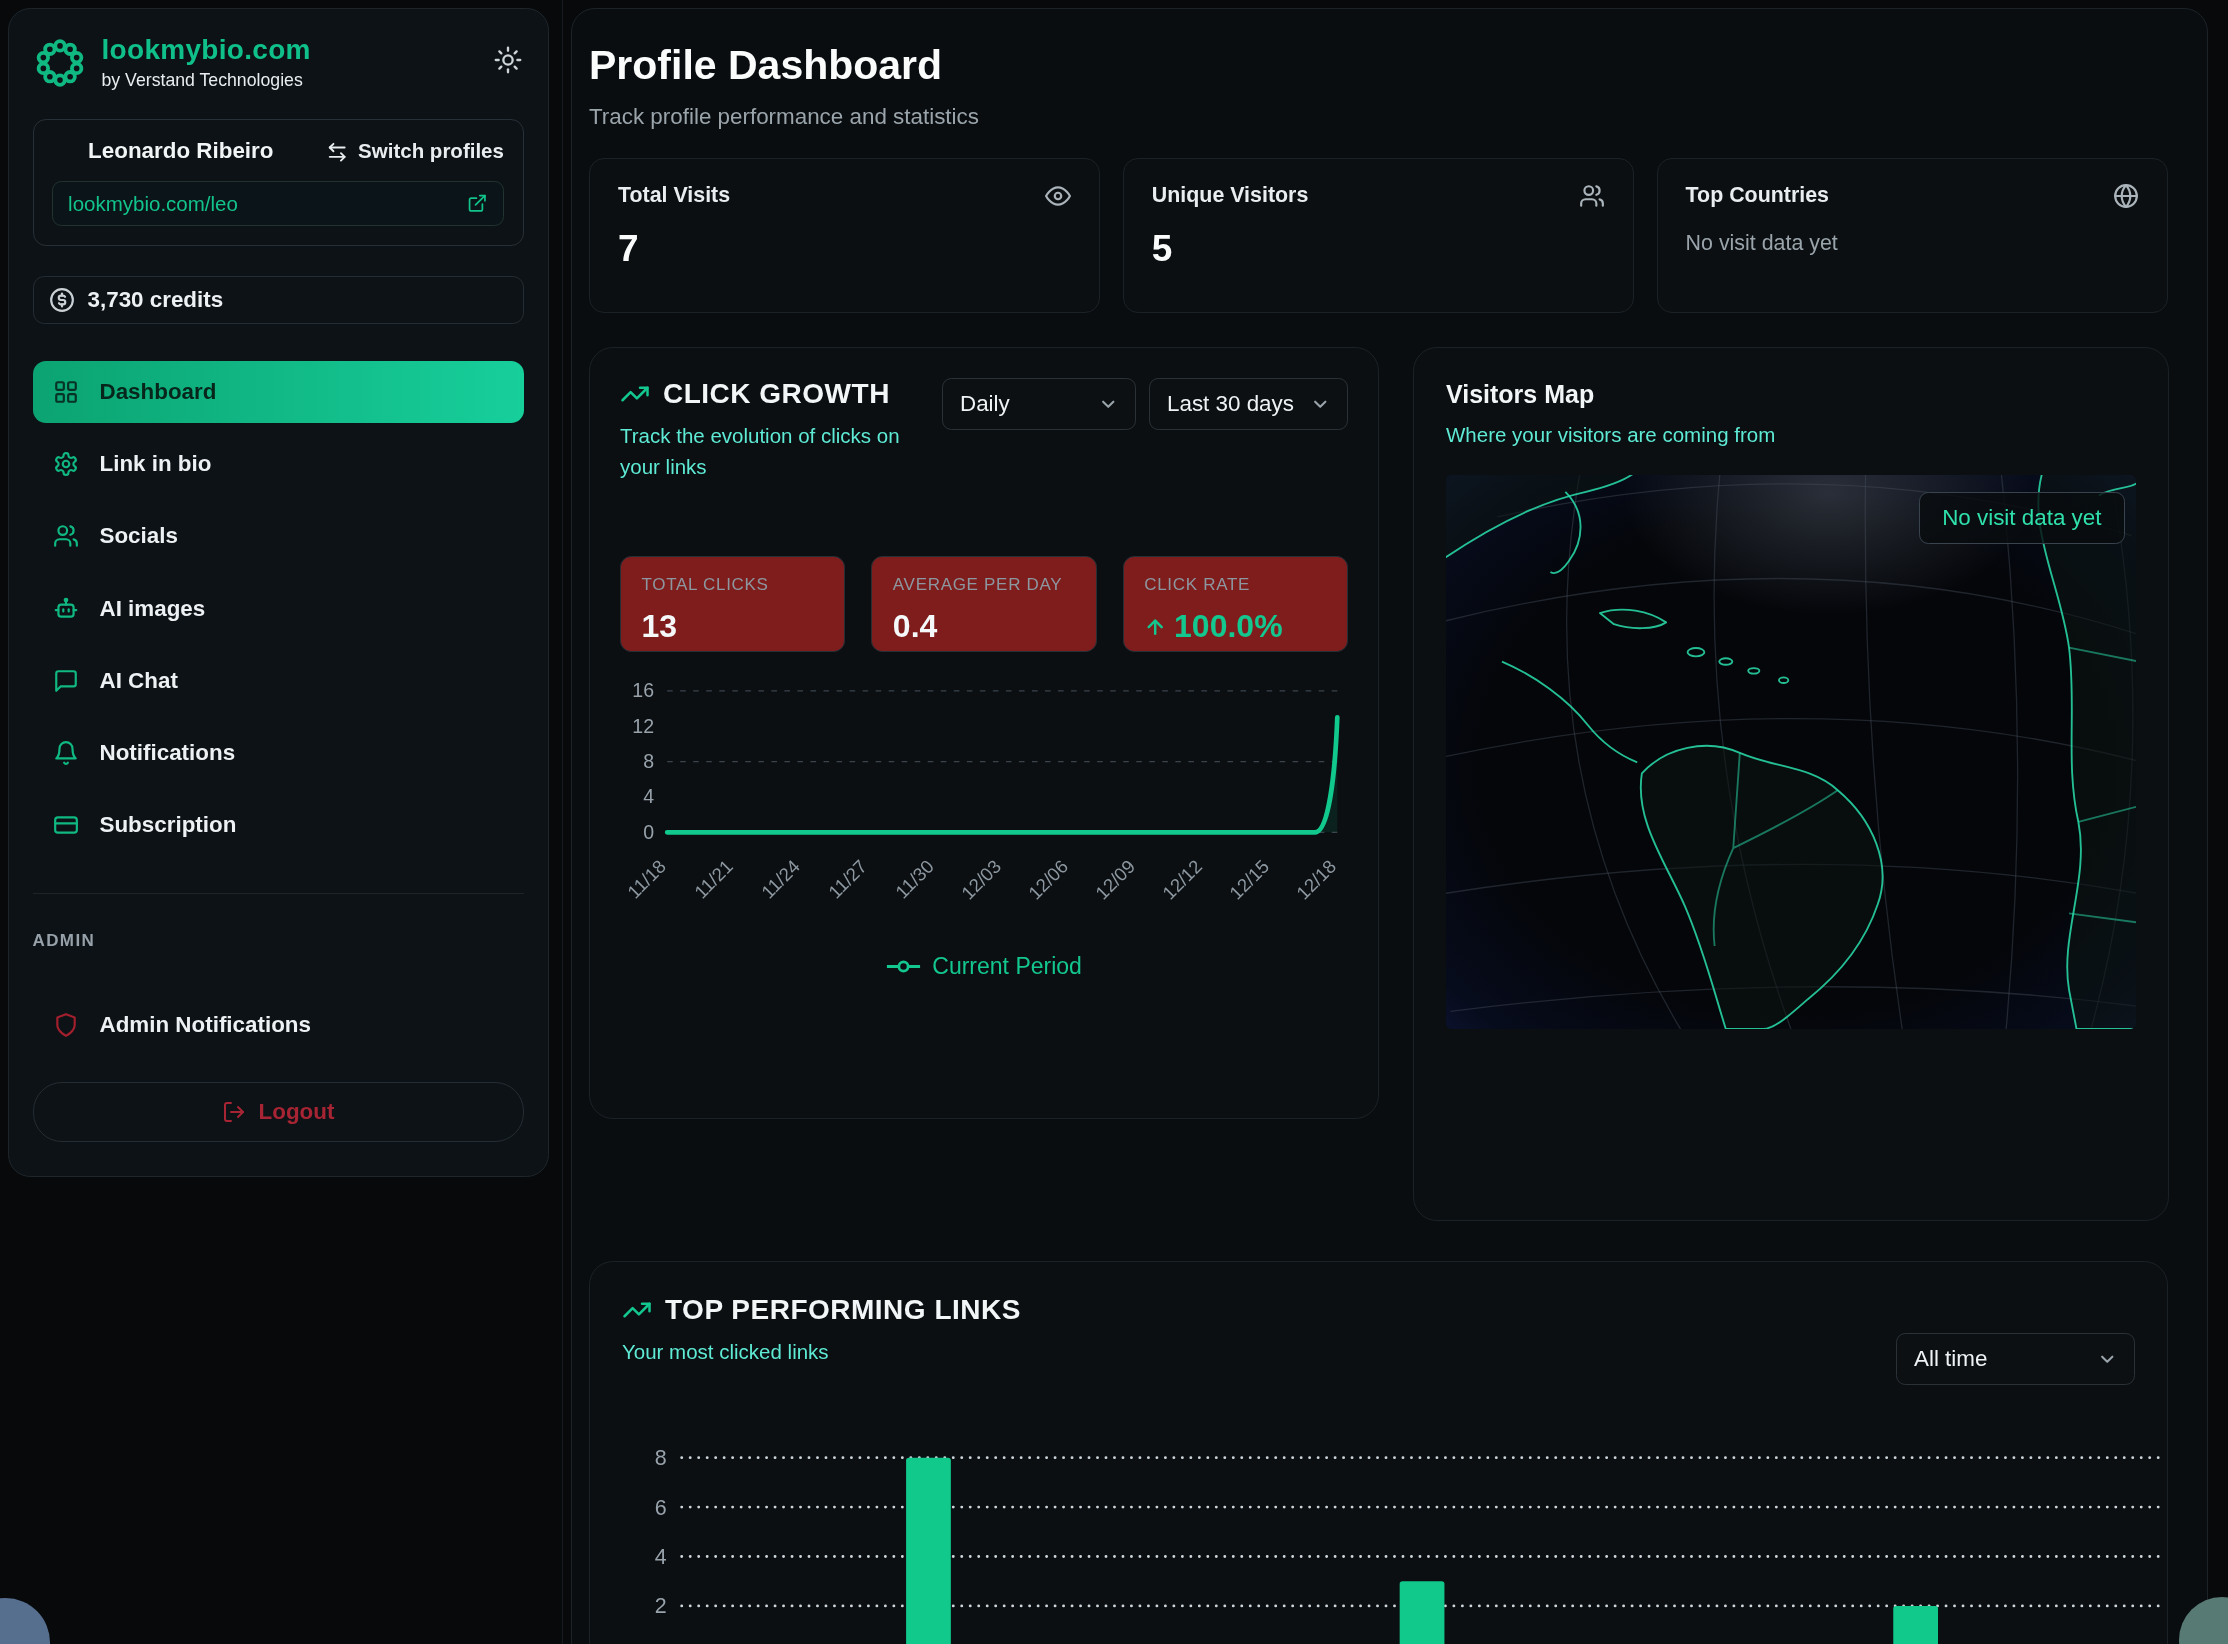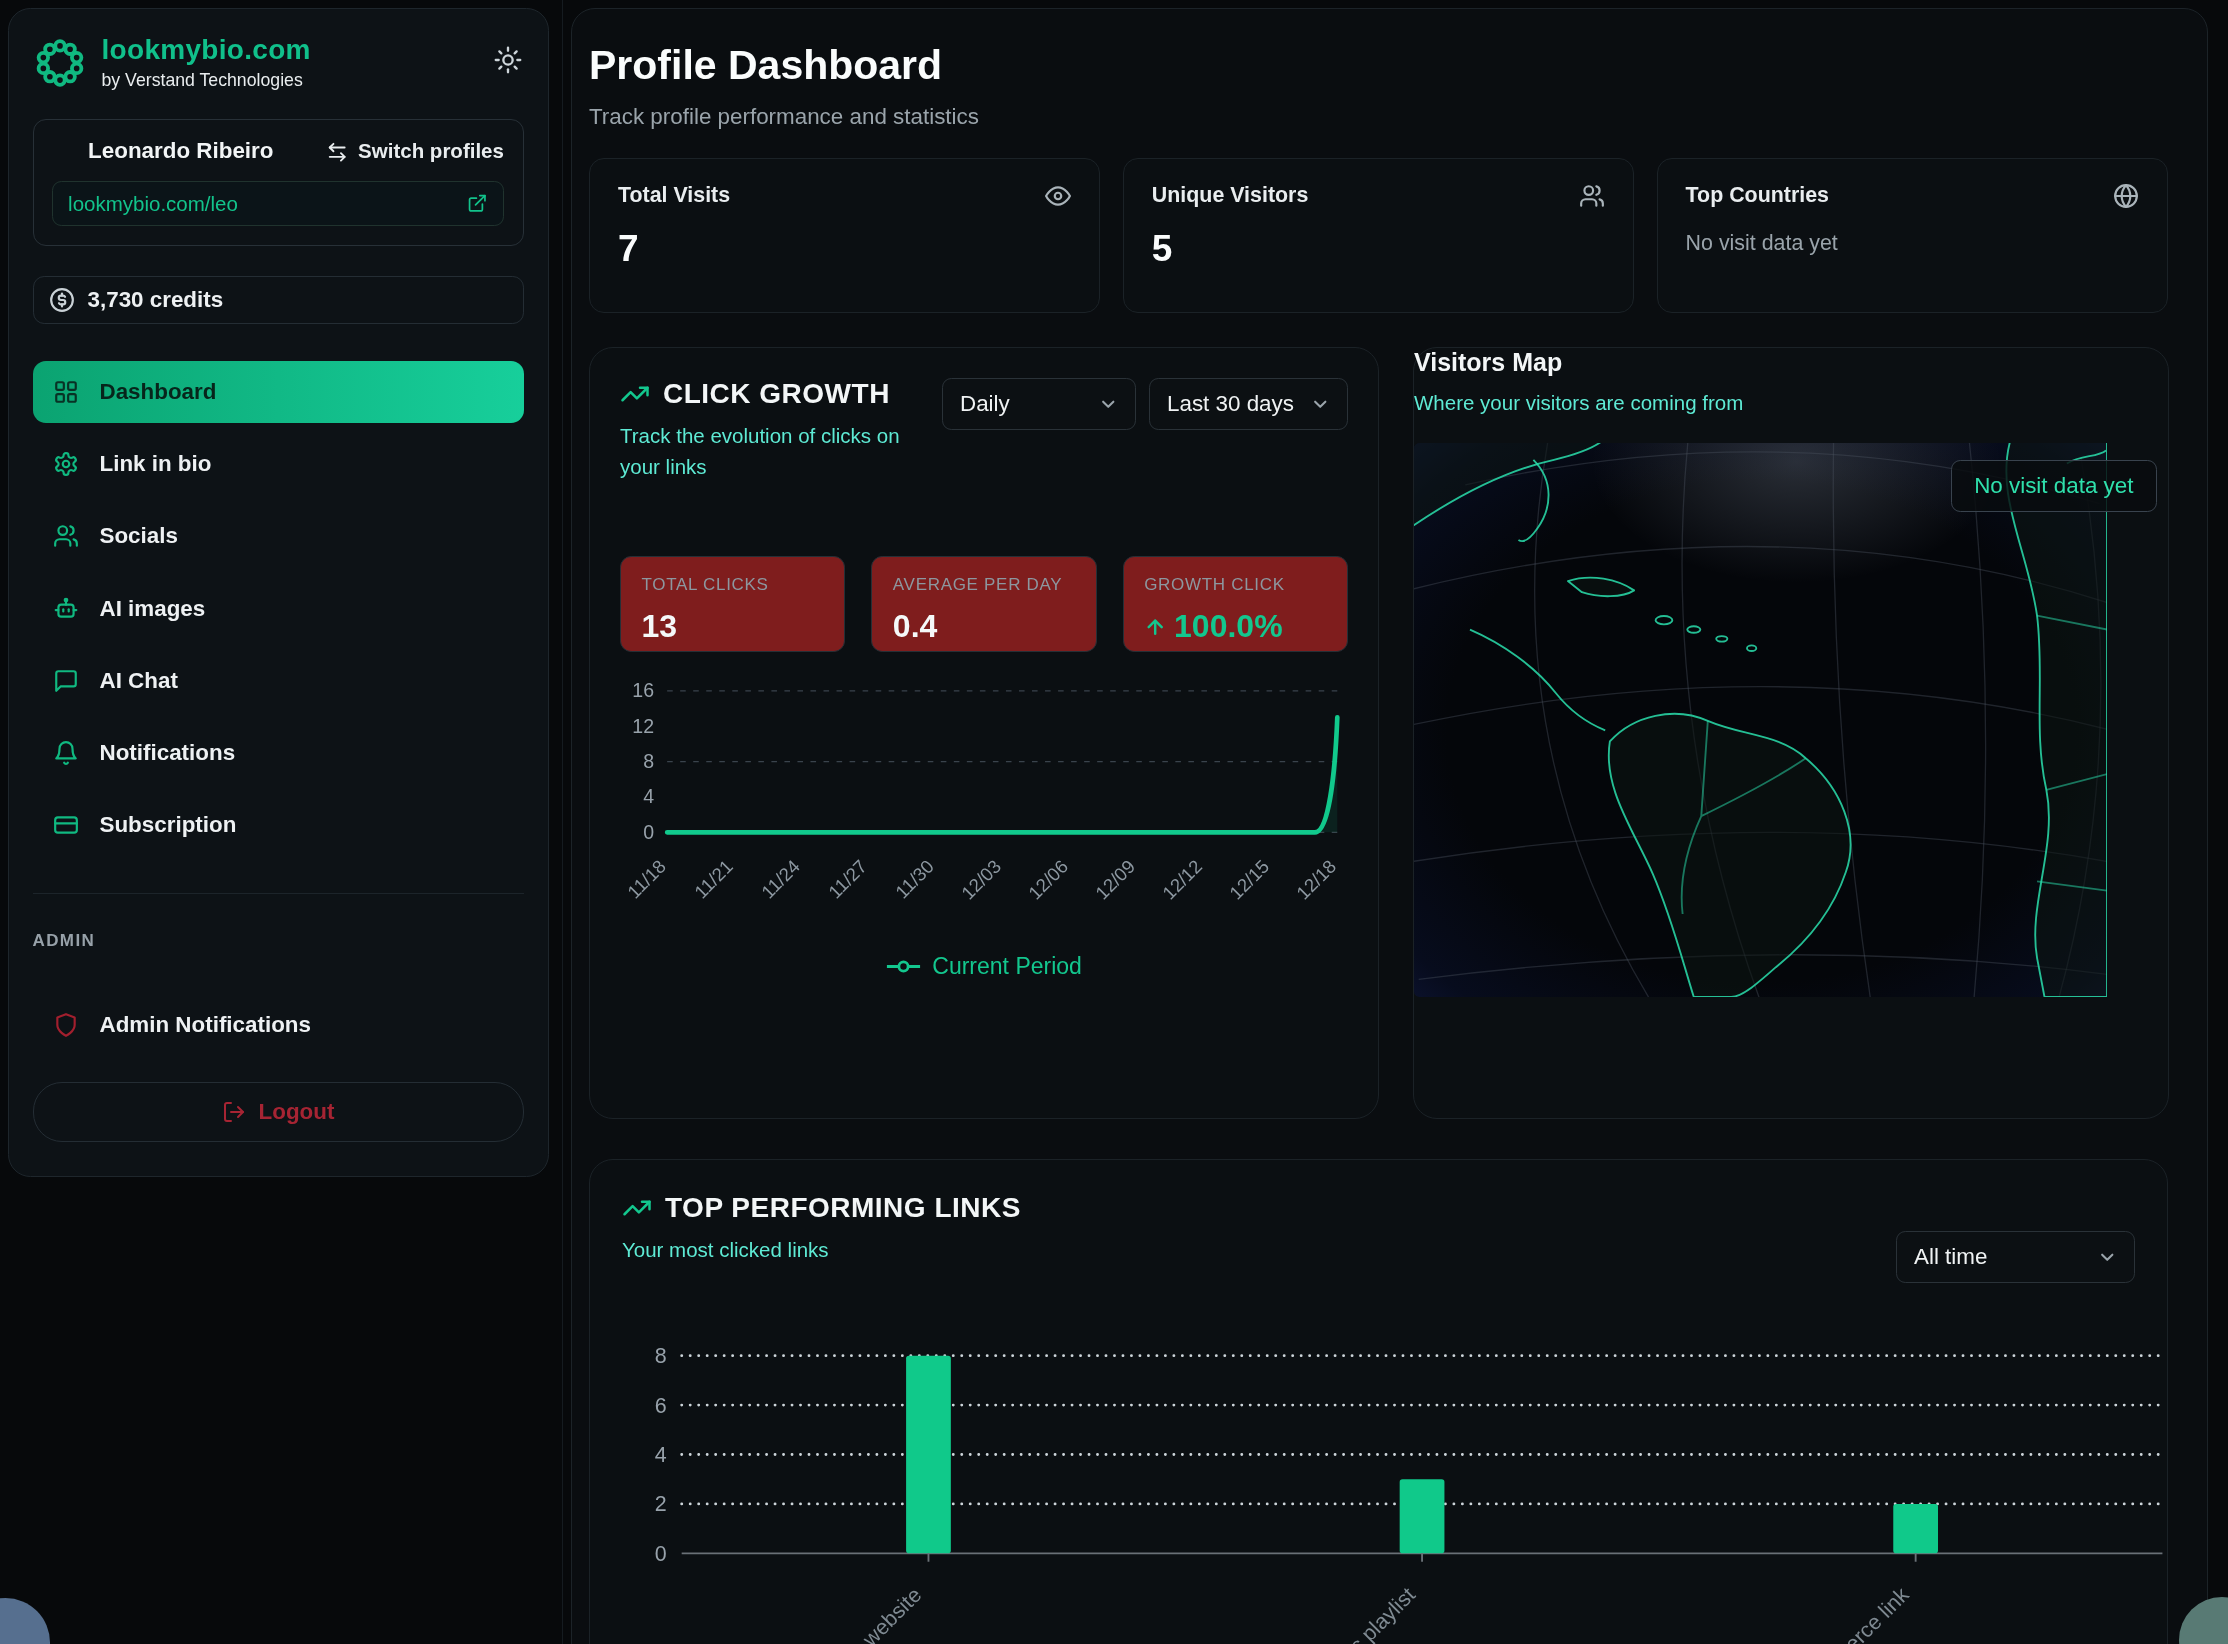--- a/index.html
+++ b/index.html
@@ -60,21 +60,21 @@
   .select{height:52px;box-sizing:border-box;display:flex;align-items:center;justify-content:space-between;
     border:0.9px solid #2a3238;border-radius:9.3px;padding:0 17px;font-size:22.4px;color:#f0f3f4;cursor:pointer;background:#0c1013;}
   .kpi-row{margin-top:73px;display:grid;grid-template-columns:1fr 1fr 1fr;gap:26px;}
   .kpi{height:96px;box-sizing:border-box;border:0.9px solid #262f36;border-radius:11.2px;background:#7f1d1d;padding:18.6px 20.5px;}
   .kpi-label{font-size:17px;color:#8d979f;letter-spacing:0.7px;}
   .kpi-value{font-size:32px;font-weight:bold;color:#f5f8f9;margin-top:13px;}
   .kpi-value.up{color:#13c78e;display:flex;align-items:center;gap:7.5px;}
   #line-chart{margin-top:24px;}
   .legend{margin-top:32px;display:flex;justify-content:center;align-items:center;gap:11.2px;
     color:#13c78e;font-size:23px;}
-  #map-card{height:772px;}
+  #map-card{height:874px;padding:32px;}
   .map-title{font-size:25px;font-weight:bold;color:#f3f6f7;}
   .map-box{margin-top:24px;position:relative;height:554px;border-radius:5.6px;overflow:hidden;}
   .map-badge{position:absolute;top:17px;right:11.2px;padding:12px 22.4px;border:0.9px solid #39434e;border-radius:9.3px;
     background:rgba(8,12,15,.82);font-size:22.4px;color:#2fe0ac;}
   #links-card{margin-top:40px;min-height:653px;padding:32px;}
   .tl-head{display:flex;justify-content:space-between;align-items:flex-start;}
   #bar-chart{margin-top:54px;}
   
   .corner-bl{position:absolute;left:-39px;bottom:-43px;width:89px;height:89px;border-radius:50%;background:#566f8f;}
   .corner-br{position:absolute;right:-37px;bottom:-39px;width:86px;height:86px;border-radius:50%;background:#587a74;}
@@ -346,21 +346,21 @@
         <div class="kpi-row">
           <div class="kpi">
             <div class="kpi-label">TOTAL CLICKS</div>
             <div class="kpi-value">13</div>
           </div>
           <div class="kpi">
             <div class="kpi-label">AVERAGE PER DAY</div>
             <div class="kpi-value">0.4</div>
           </div>
           <div class="kpi">
-            <div class="kpi-label">GROWTH CLICK</div>
+            <div class="kpi-label">CLICK RATE</div>
             <div class="kpi-value up">
               <span>
                 <svg class="ic" width="22.4" height="22.4" viewBox="0 0 24 24" fill="none" stroke="#13c78e" stroke-width="2.6" stroke-linecap="round" stroke-linejoin="round">
                   <line x1="12" y1="19" x2="12" y2="5"></line>
                     <polyline points="5 12 12 5 19 12"></polyline>
                 </svg>
               </span>
               <span>100.0%</span>
             </div>
           </div>

